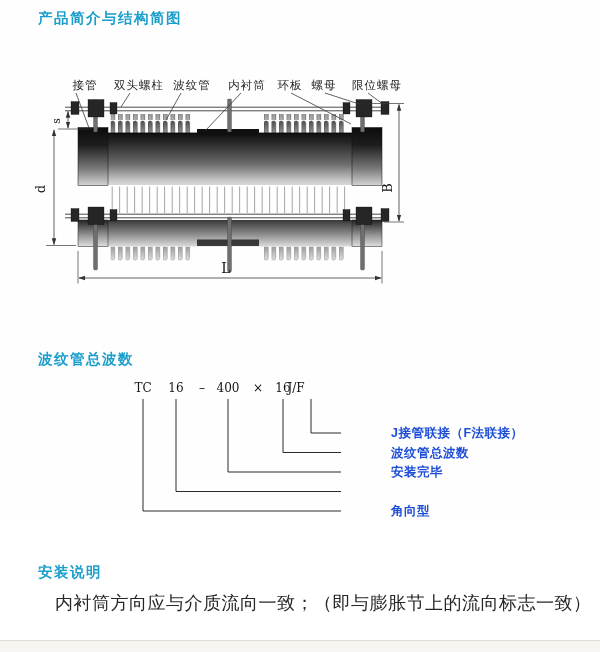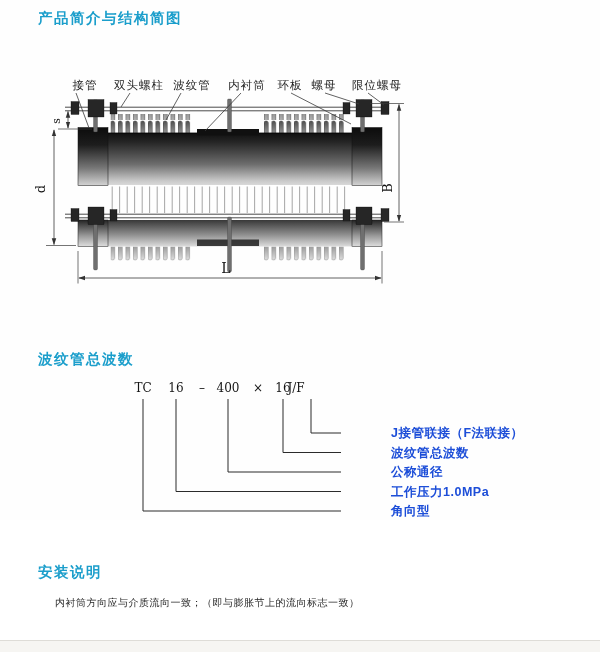--- a/index.html
+++ b/index.html
@@ -9,21 +9,21 @@
   .sec{position:absolute;left:38px;margin:0;font-size:14.5px;font-weight:bold;
        color:#1b9ecb;letter-spacing:1.5px;}
   .diag{position:absolute;left:0;top:68px;width:600px;height:230px;}
   .pl{font-size:11.5px;fill:#1e1e1e;letter-spacing:1px;text-anchor:middle;font-weight:500;}
   .dimt{font-family:"DejaVu Serif","Liberation Serif",serif;font-size:13px;fill:#111;text-anchor:middle;}
   .code-part{position:absolute;top:381px;transform:translateX(-50%);
        font-family:"DejaVu Serif","Liberation Serif",serif;font-size:12px;color:#151515;}
   .legend-lines{position:absolute;left:0;top:396px;width:600px;height:130px;}
   .leg{position:absolute;left:347px;height:16px;line-height:16px;font-size:12.5px;
        color:#1d4ed8;font-weight:700;letter-spacing:0.5px;white-space:nowrap;margin-left:44px;}
-  .para{position:absolute;left:55px;top:592px;font-size:10px;line-height:22.5px;
+  .para{position:absolute;left:55px;top:592px;font-size:18px;line-height:22.5px;
        color:#272727;font-weight:500;letter-spacing:0.5px;white-space:nowrap;}
   .page-bottom{position:absolute;left:0;top:640px;width:600px;height:12px;
        background:#f6f5f2;border-top:1px solid #dedcd7;}
 </style>
 </head>
 <body>
 
 <div class="page">
 
   <h2 class="sec" style="top:9px">产品简介与结构简图</h2>
@@ -199,22 +199,21 @@
       <path d="M311,399 V433   H341"></path>
       <path d="M283,399 V452.5 H341"></path>
       <path d="M228,399 V472   H341"></path>
       <path d="M176,399 V491.5 H341"></path>
       <path d="M143,399 V511   H341"></path>
     </g>
   </svg>
 
   <div class="leg" style="top:425px">J接管联接（F法联接）</div>
   <div class="leg" style="top:444.5px">波纹管总波数</div>
-  <div class="leg" style="top:464px">公称通径</div>
-  <div class="leg" style="top:483.5px">工作压力1.0MPa</div>
+  <div class="leg" style="top:464px">安装完毕</div>
   <div class="leg" style="top:503px">角向型</div>
 
   <h2 class="sec" style="top:563px">安装说明</h2>
 
   <div class="para">
     <div>内衬筒方向应与介质流向一致；（即与膨胀节上的流向标志一致）</div>
   </div>
 
   <div class="page-bottom"></div>
 </div>

